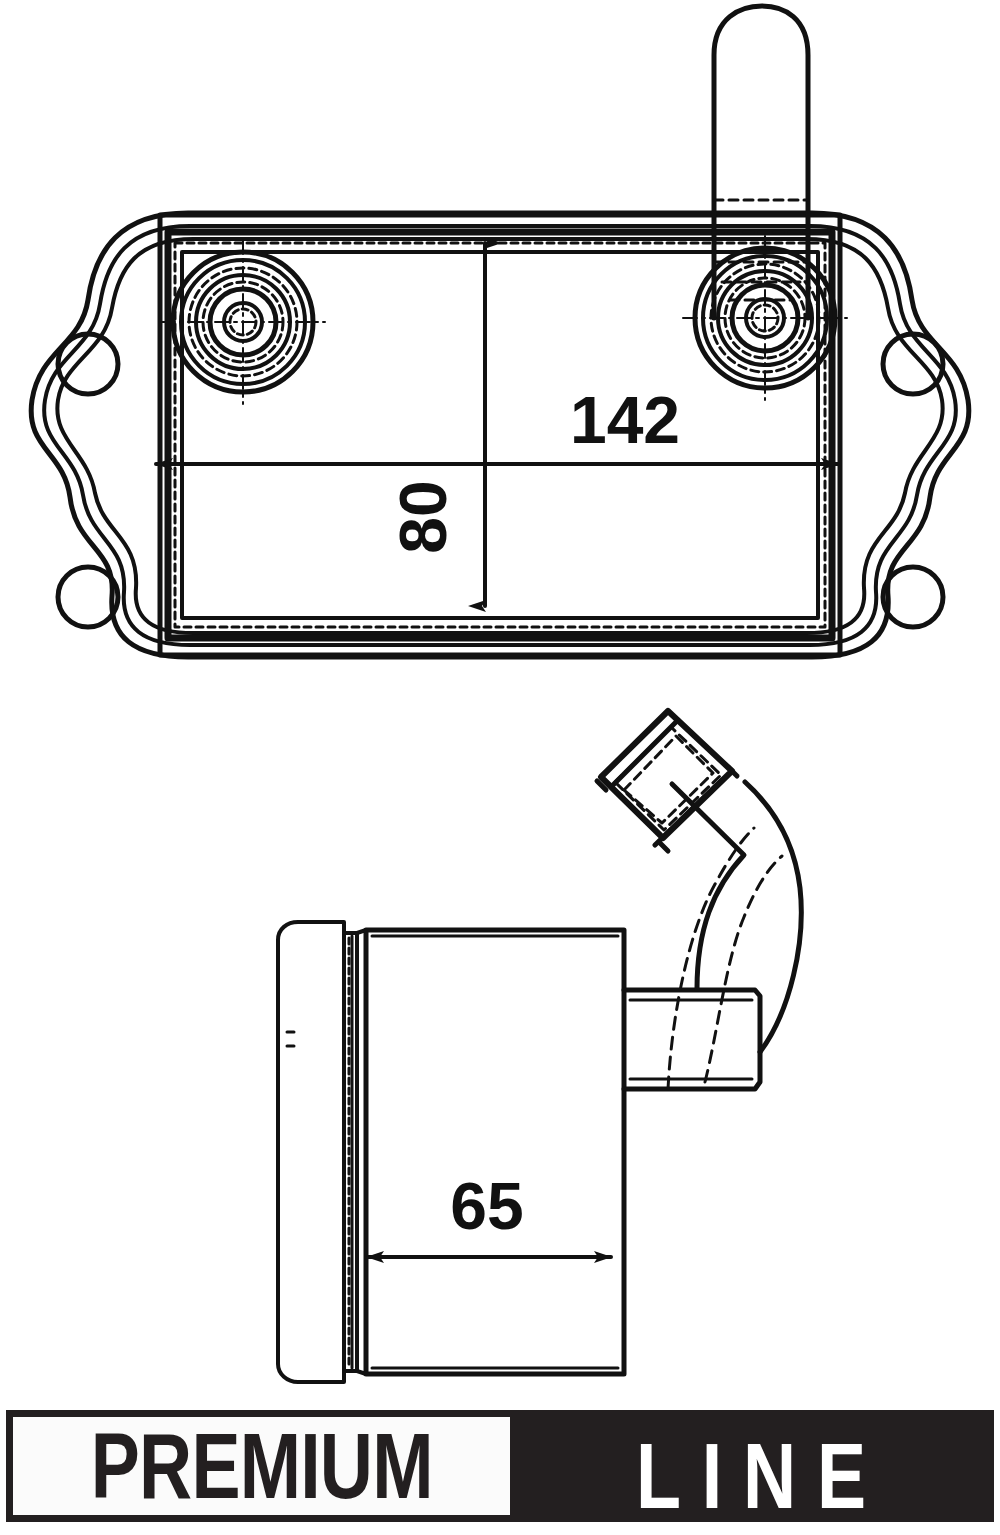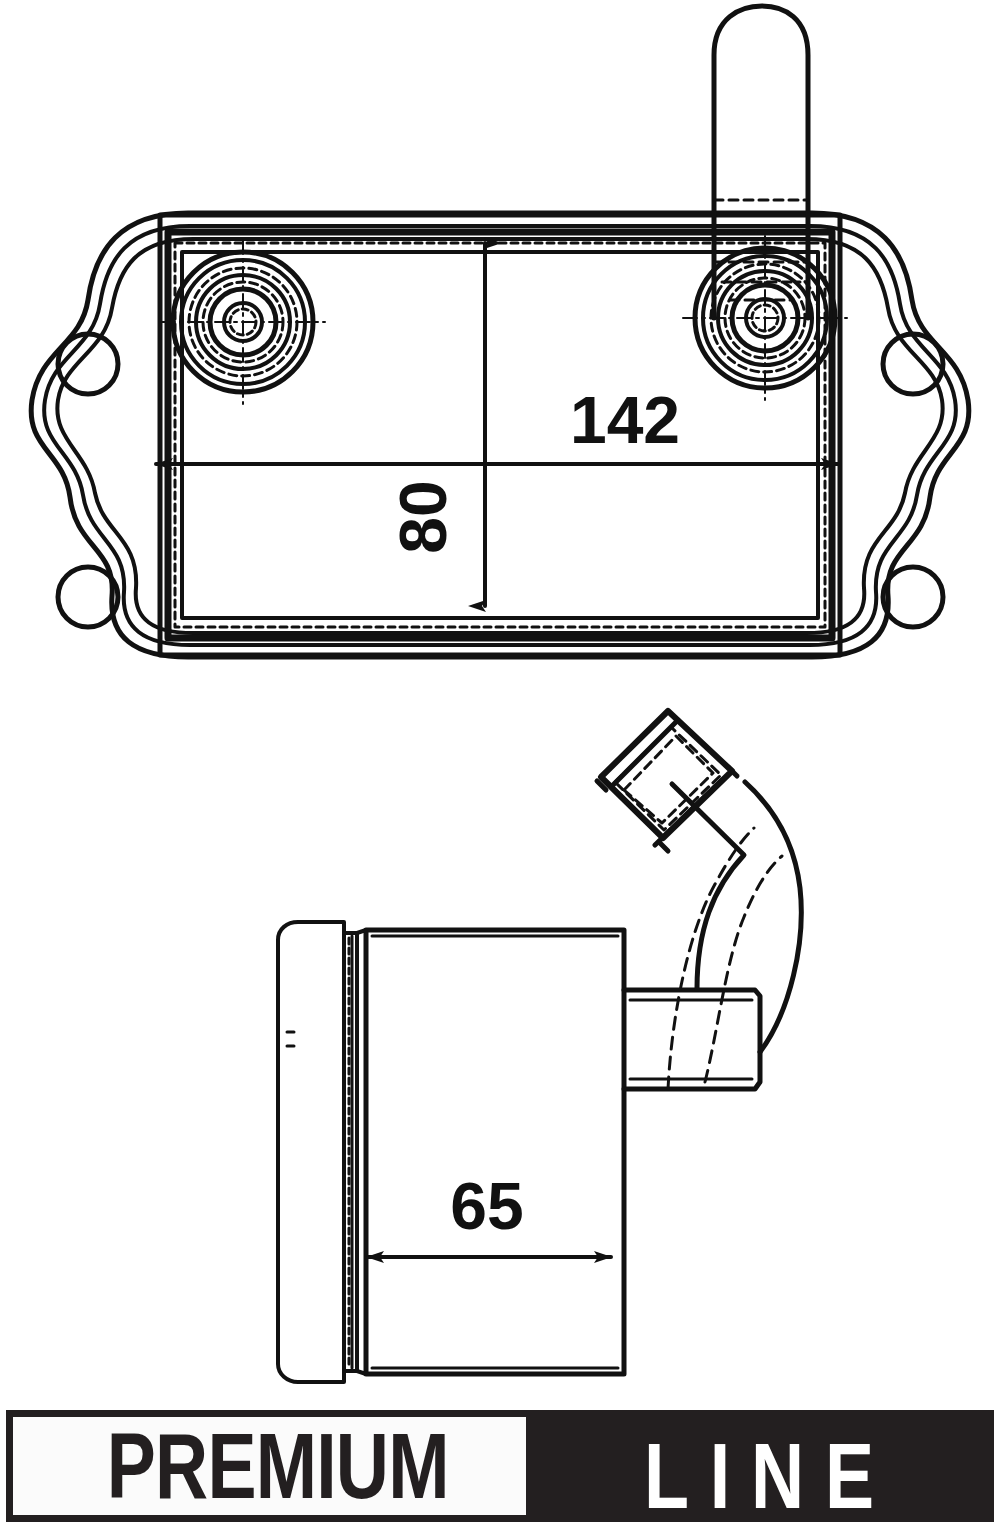--- a/index.html
+++ b/index.html
@@ -5,21 +5,21 @@
   html,body{margin:0;padding:0;background:#ffffff;}
   body{width:1000px;height:1535px;font-family:"Liberation Sans",sans-serif;overflow:hidden;}
   #page{position:relative;width:1000px;height:1535px;background:#fff;}
   #drawing{position:absolute;left:0;top:0;width:1000px;height:1400px;}
   .dimtext{font-family:"Liberation Sans",sans-serif;font-weight:700;fill:#111111;}
 
   
   #logo-bar{position:absolute;left:6px;top:1410px;width:988px;height:112px;
             background:#231f20;box-sizing:border-box;display:flex;align-items:stretch;}
   #premium-box{width:497px;background:#fbfbfb;margin:7px 0 7px 7px;
-               display:flex;align-items:center;justify-content:center;padding-left:16px;}
+               display:flex;align-items:center;justify-content:center;}
   #premium-text{font-family:"Liberation Sans",sans-serif;font-weight:700;
                 font-size:92px;line-height:1;color:#231f20;
                 transform:scaleX(0.80);transform-origin:center;letter-spacing:-1px;
                 white-space:nowrap;}
   #line-box{flex:1;display:flex;align-items:flex-end;justify-content:center;}
   #line-text{font-family:"Liberation Sans",sans-serif;font-weight:700;
              font-size:92px;line-height:1;color:#ffffff;
              transform:scaleX(0.80);transform-origin:center;
              letter-spacing:26px;white-space:nowrap;padding-left:24px;}
 </style>

